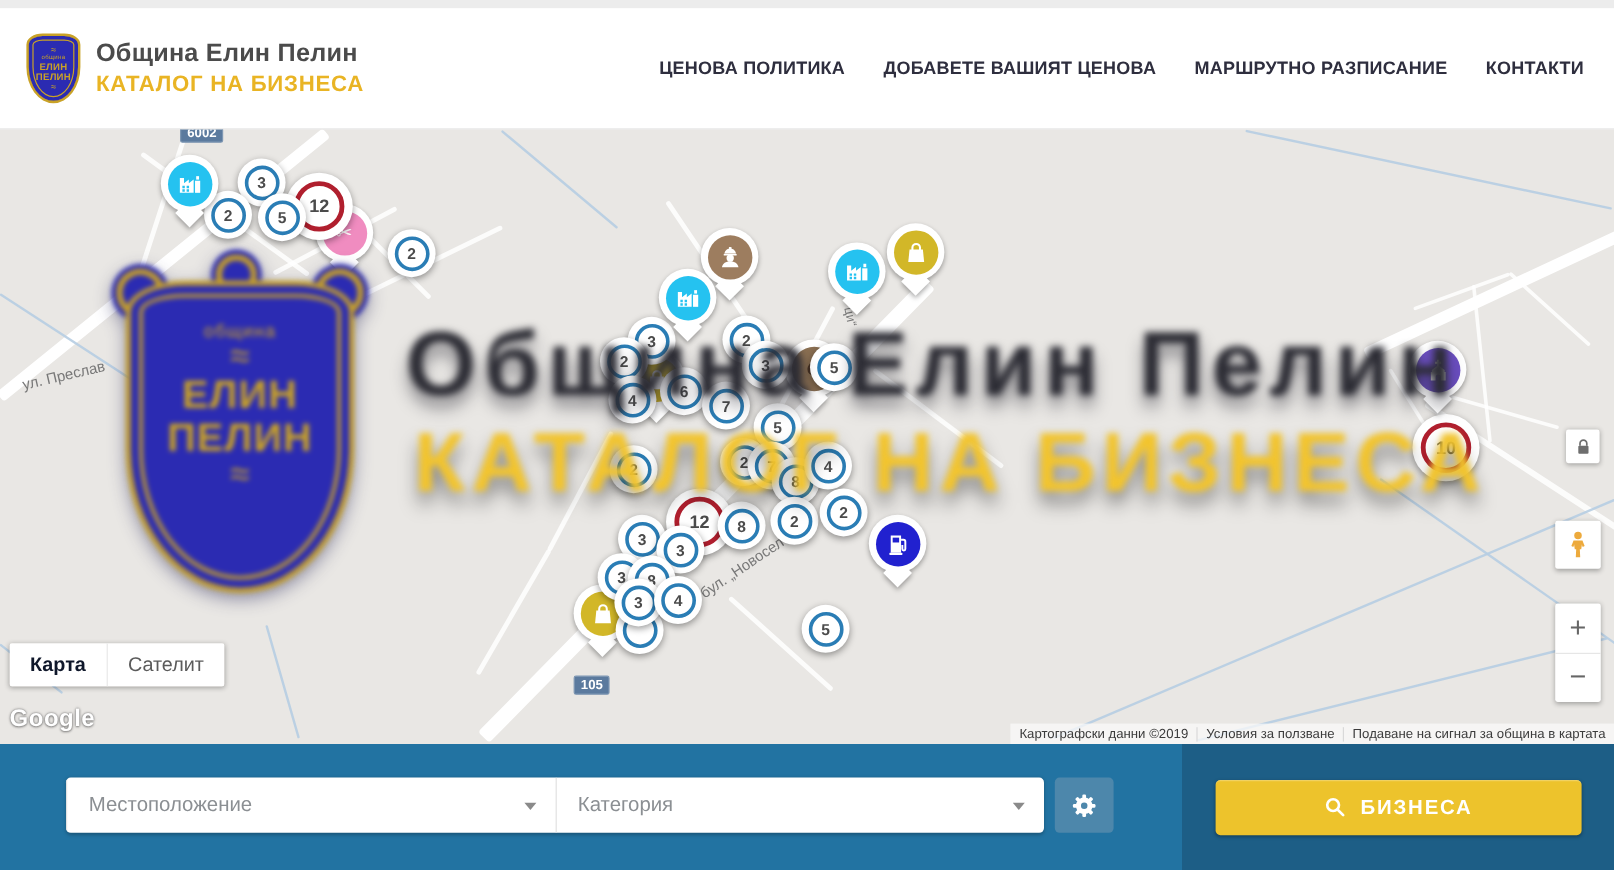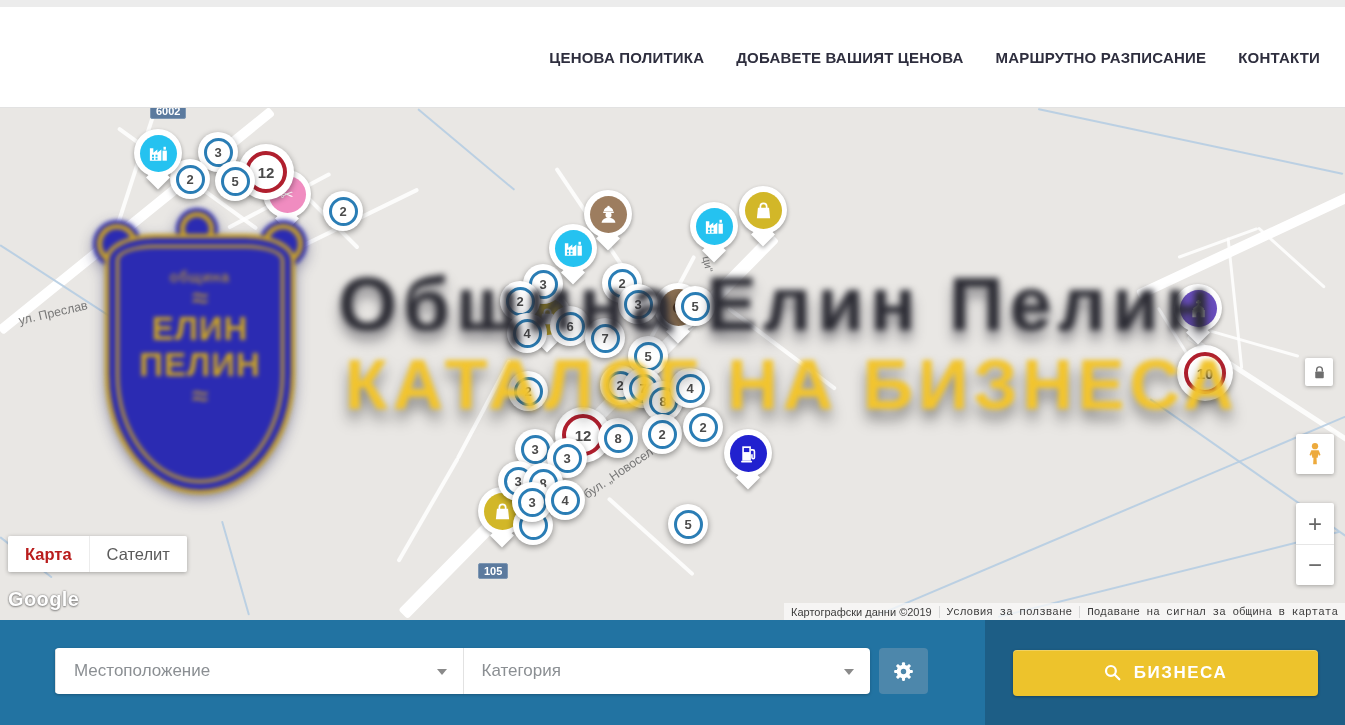--- a/index.html
+++ b/index.html
@@ -77,28 +77,28 @@
               filter:blur(3.2px); text-shadow:0 9px 12px rgba(35,35,45,.55); pointer-events:none; }
   .wm-sub { position:absolute; left:345px; top:240px; z-index:10; font-size:70px; line-height:74px; font-weight:800;
             letter-spacing:5px; white-space:nowrap; color:var(--watermark-gold,#f2c42d);
             filter:blur(2.6px); text-shadow:0 10px 14px rgba(20,20,20,.5); pointer-events:none; }
 
   
   .maptype { position:absolute; left:8px; bottom:48px; height:36px; display:flex; z-index:20;
              box-shadow:0 1px 4px rgba(0,0,0,.3); border-radius:2px; overflow:hidden; }
   .mt-btn { background:#fff; display:flex; align-items:center; justify-content:center; padding:0 17px;
             font-size:16.5px; cursor:pointer; }
-  .mt-map { font-weight:700; color:#b91c1c; }
+  .mt-map { font-weight:700; color:#0f172a; }
   .mt-sat { color:#5b5b5b; border-left:1px solid #ececec; }
   .gmap-logo { position:absolute; left:8px; bottom:9px; z-index:20; font-size:20px; font-weight:700; color:#fff;
                letter-spacing:.4px; text-shadow:0 0 2px rgba(90,90,90,.9), 0 1px 2px rgba(0,0,0,.35); cursor:pointer; }
   .map-attrib { position:absolute; right:0; bottom:0; height:17px; z-index:20; display:flex; align-items:center;
                 background:rgba(250,250,250,.75); font-size:11px; color:#3c3c3c; }
   .map-attrib span { padding:0 7px; white-space:nowrap; }
-  .map-attrib span + span { border-left:1px solid #d9d9d9; cursor:pointer;font-family:Liberation Mono, monospace; }
+  .map-attrib span + span { border-left:1px solid #d9d9d9; cursor:pointer; }
   .ctrl { position:absolute; background:#fff; border-radius:2px; box-shadow:0 1px 4px rgba(0,0,0,.3); z-index:20;
           display:flex; align-items:center; justify-content:center; cursor:pointer; }
   .ctrl-lock { right:12px; top:250px; width:28px; height:28px; }
   .ctrl-pegman { right:11px; top:326px; width:38px; height:40px; }
   .ctrl-zoom { right:11px; top:395px; width:38px; height:82px; flex-direction:column; padding:0; }
   .zoom-btn { width:100%; height:41px; display:flex; align-items:center; justify-content:center;
               font-size:24px; color:#666; cursor:pointer; }
   .zoom-btn + .zoom-btn { border-top:1px solid #e6e6e6; }
 
   
@@ -123,20 +123,31 @@
                 box-shadow:0 1px 3px rgba(0,0,0,.3), inset 0 1px 0 rgba(255,255,255,.25); }
 </style>
 </head>
 <body>
 
 <div class="page">
 
   <div class="top-strip"></div>
 
   <header>
+    <a class="brand">
+      <span class="crest">
+        <span class="c-top">община</span>
+        <span class="c-line">ЕЛИН</span>
+        <span class="c-line">ПЕЛИН</span>
+      </span>
+      <span class="brand-text">
+        <div class="brand-title">Община Елин Пелин</div>
+        <div class="brand-subtitle">КАТАЛОГ НА БИЗНЕСА</div>
+      </span>
+    </a>
     <nav>
       <a>ЦЕНОВА ПОЛИТИКА</a>
       <a>ДОБАВЕТЕ ВАШИЯТ ЦЕНОВА</a>
       <a>МАРШРУТНО РАЗПИСАНИЕ</a>
       <a>КОНТАКТИ</a>
     </nav>
   </header>
 
   <div class="map">
 

